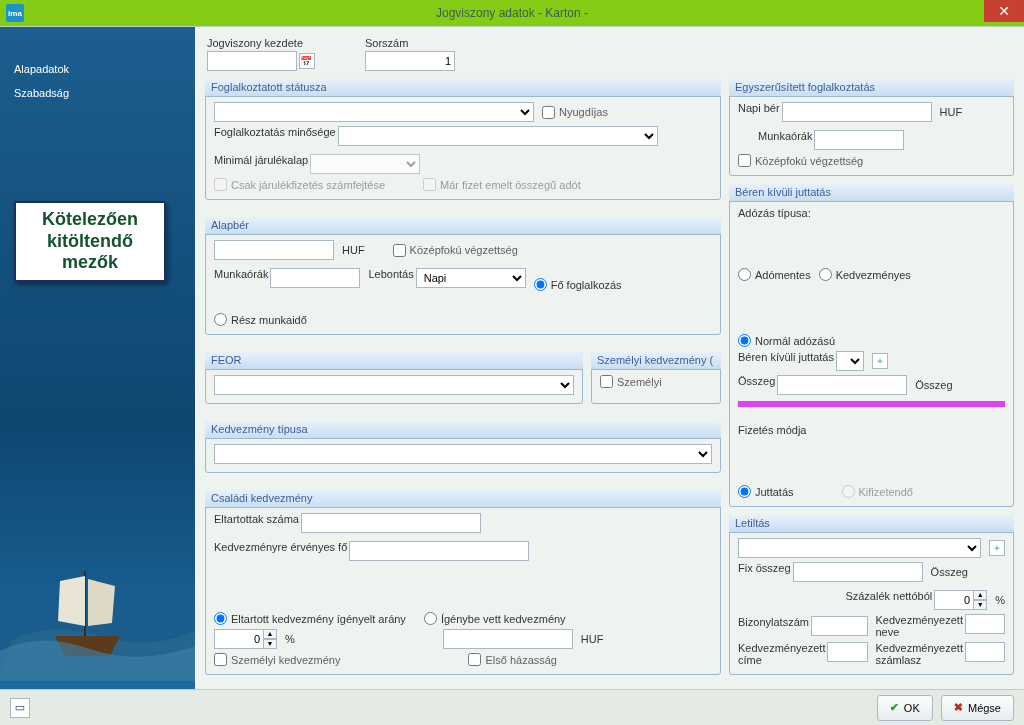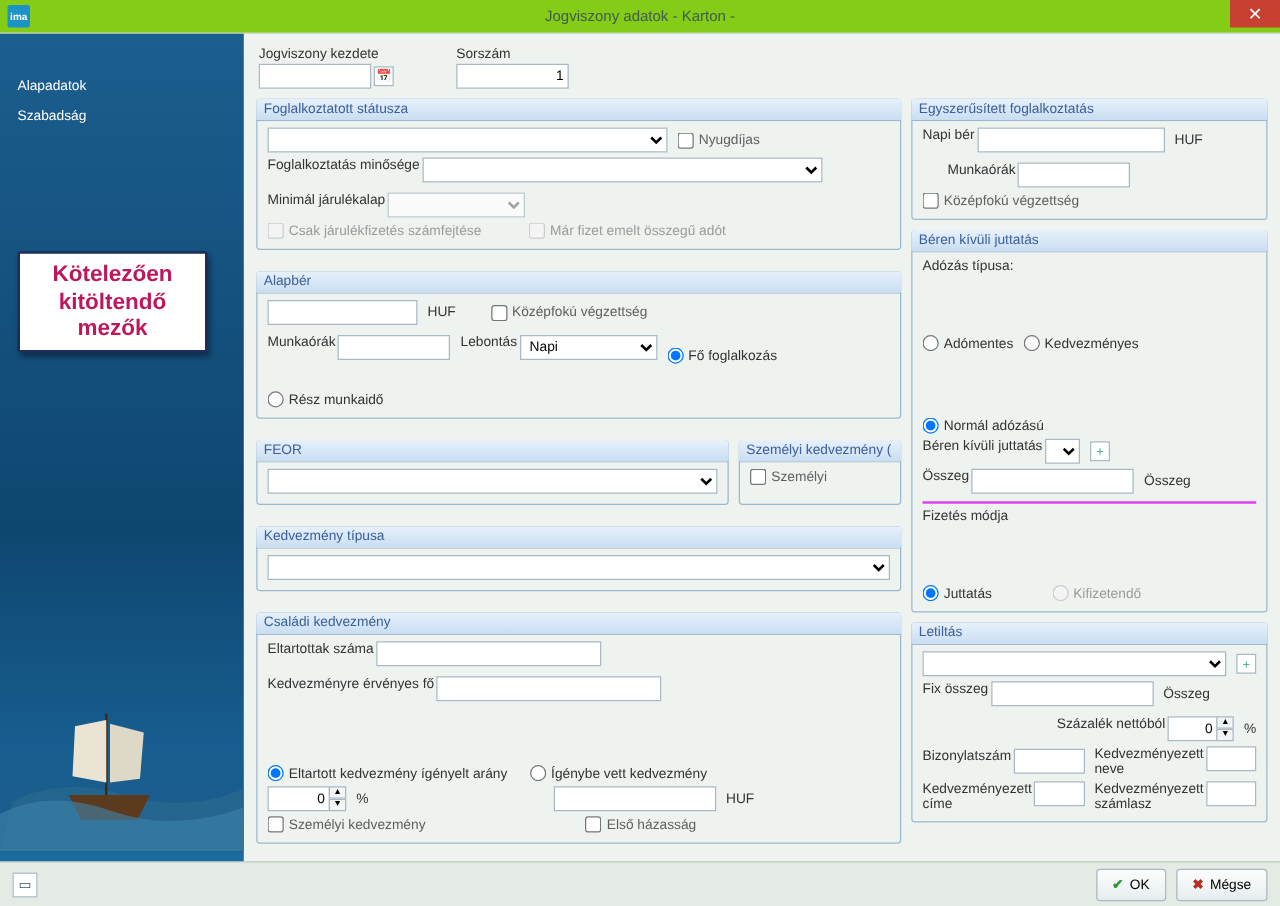--- a/index.html
+++ b/index.html
@@ -7,21 +7,21 @@
 .window { width: 1024px; height: 725px; display: flex; flex-direction: column; }
 .titlebar { height: 26px; background: #84cc16; display: flex; align-items: center; position: relative; border-bottom: 0; }
 .titlebar .appicon { width: 18px; height: 18px; background: #1b93c7; margin-left: 6px; display: flex; align-items: center; justify-content: center; color: #fff; font-size: 8px; font-weight: bold; border-radius: 2px; }
 .titlebar .title { position: absolute; left: 50%; transform: translateX(-50%); color: #3f5d4f; font-size: 12px; }
 .titlebar .closebtn { position: absolute; right: 0; top: 0; width: 40px; height: 22px; background: #c84031; color: #fff; display: flex; align-items: center; justify-content: center; font-size: 14px; cursor: pointer; }
 .body-area { flex: 1; display: flex; border-top: 1px solid #b9cfbf; }
 .sidebar { width: 195px; background: linear-gradient(#1b5e8f, #0f4670 60%, #1b6aa0); color: #fff; position: relative; display: flex; flex-direction: column; }
 .sidebar-items { padding: 30px 12px 0 12px; }
 .sidebar-item { padding: 6px 2px; font-size: 11px; cursor: pointer; }
 .sidebar-item.selected { font-weight: bold; }
-.callout { position: absolute; top: 174px; left: 14px; width: 152px; background: #fff; border: 2px solid #1e2e5b; border-radius: 2px; padding: 6px 4px; text-align: center; color: #be185d; font-size: 18px; font-weight: bold; line-height: 1.2; box-shadow: 2px 3px 5px rgba(0,0,0,.4); }
+.callout { position: absolute; top: 174px; left: 14px; width: 152px; background: #fff; border: 2px solid #1e2e5b; border-radius: 2px; padding: 6px 4px; text-align: center; color: #14532d; font-size: 18px; font-weight: bold; line-height: 1.2; box-shadow: 2px 3px 5px rgba(0,0,0,.4); }
 .sidebar .ship { position: absolute; bottom: 8px; left: 0; width: 100%; height: 150px; background: linear-gradient(transparent 40%, rgba(30,80,120,.6)); }
 .main { flex: 1; background: #eff3ef; padding: 6px 10px 4px 10px; overflow: hidden; display: flex; flex-direction: column; }
 .top-row { display: flex; gap: 50px; padding: 4px 2px 8px 2px; }
 .field-col { display: flex; flex-direction: column; gap: 2px; }
 .label { color: #333; font-size: 11px; }
 input[type=text], .input, select { height: 20px; border: 1px solid #a9b8c2; background: #fff; font-size: 11px; padding: 1px 3px; }
 .input-sm { width: 90px; }
 .date-pick { display: flex; align-items: center; gap: 2px; }
 .cal-icon { width: 16px; height: 16px; background: #fff; border: 1px solid #a9b8c2; display:inline-flex; align-items:center; justify-content:center; font-size:10px; color:#b33; cursor:pointer;}
 .columns { display: flex; gap: 8px; flex: 1; }
@@ -296,21 +296,21 @@
               </div>
               <div class="row">
                 <div class="row-col">
                   <span class="label">Összeg</span>
                   <div class="row" style="margin-top:0">
                       <input type="text" class="input" style="width: 130px;">
                       <span class="sub">Összeg</span>
                     </div>
                 </div>
               </div>
-              <div style="border-top:2px solid #d946ef; margin-top:6px; padding-top:4px">
+              <div style="border-top:6px solid #d946ef; margin-top:6px; padding-top:17px">
                 <span class="label">Fizetés módja</span>
                 <div class="row">
                   <label class="rad">
                       <input type="radio" name="fiz" checked="" style="">
                       <span>Juttatás</span>
                     </label>
                   <label class="rad disabled" style="margin-left:40px">
                       <input type="radio" name="fiz" disabled="" style="">
                       <span>Kifizetendő</span>
                     </label>

